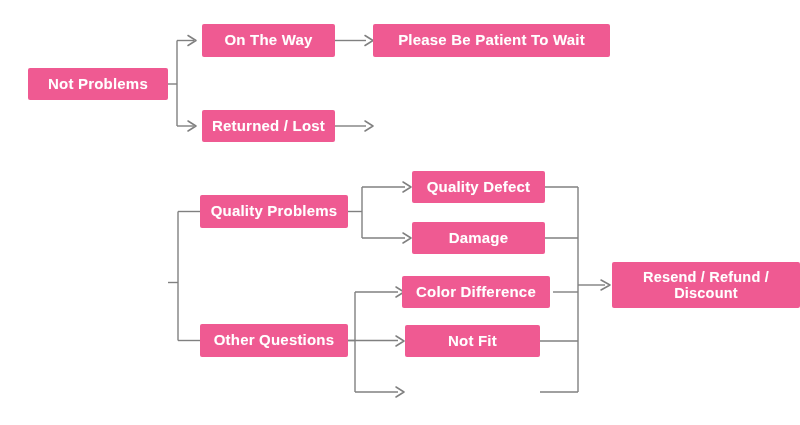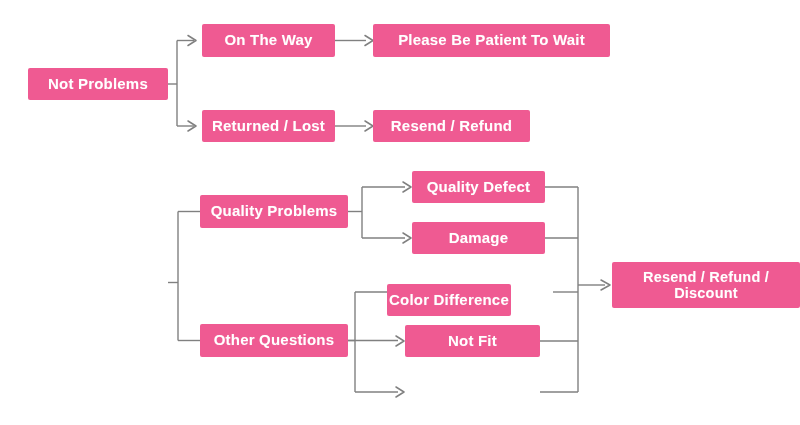--- a/index.html
+++ b/index.html
@@ -107,42 +107,39 @@
   </div>
 
   <div class="node n-md" style="left:373px; top:24px; width:237px; height:33px;">
     <span>Please Be Patient To Wait</span>
   </div>
 
   <div class="node n-md" style="left:202px; top:110px; width:133px; height:32px;">
     <span>Returned / Lost</span>
   </div>
 
-  <div class="node n-md" style="left:373px; top:110px; width:157px; height:32px;">
-    <span>Resend / Refund</span>
-  </div>
 
 
   <div class="node n-md" style="left:200px; top:195px; width:148px; height:33px;">
     <span>Quality Problems</span>
   </div>
 
   <div class="node n-md" style="left:200px; top:324px; width:148px; height:33px;">
     <span>Other Questions</span>
   </div>
 
   <div class="node n-md" style="left:412px; top:171px; width:133px; height:32px;">
     <span>Quality Defect</span>
   </div>
 
   <div class="node n-md" style="left:412px; top:222px; width:133px; height:32px;">
     <span>Damage</span>
   </div>
 
-  <div class="node n-md" style="left:387px; top:276px; width:124px; height:32px;margin-top:8px;">
+  <div class="node n-md" style="left:402px; top:276px; width:148px; height:32px;">
     <span>Color Difference</span>
   </div>
 
   <div class="node n-md" style="left:405px; top:325px; width:135px; height:32px;">
     <span>Not Fit</span>
   </div>
 
 
   <div class="node n-sm" style="left:612px; top:262px; width:188px; height:46px; flex-direction:column; justify-content:center;">
     <span>Resend / Refund /</span>

